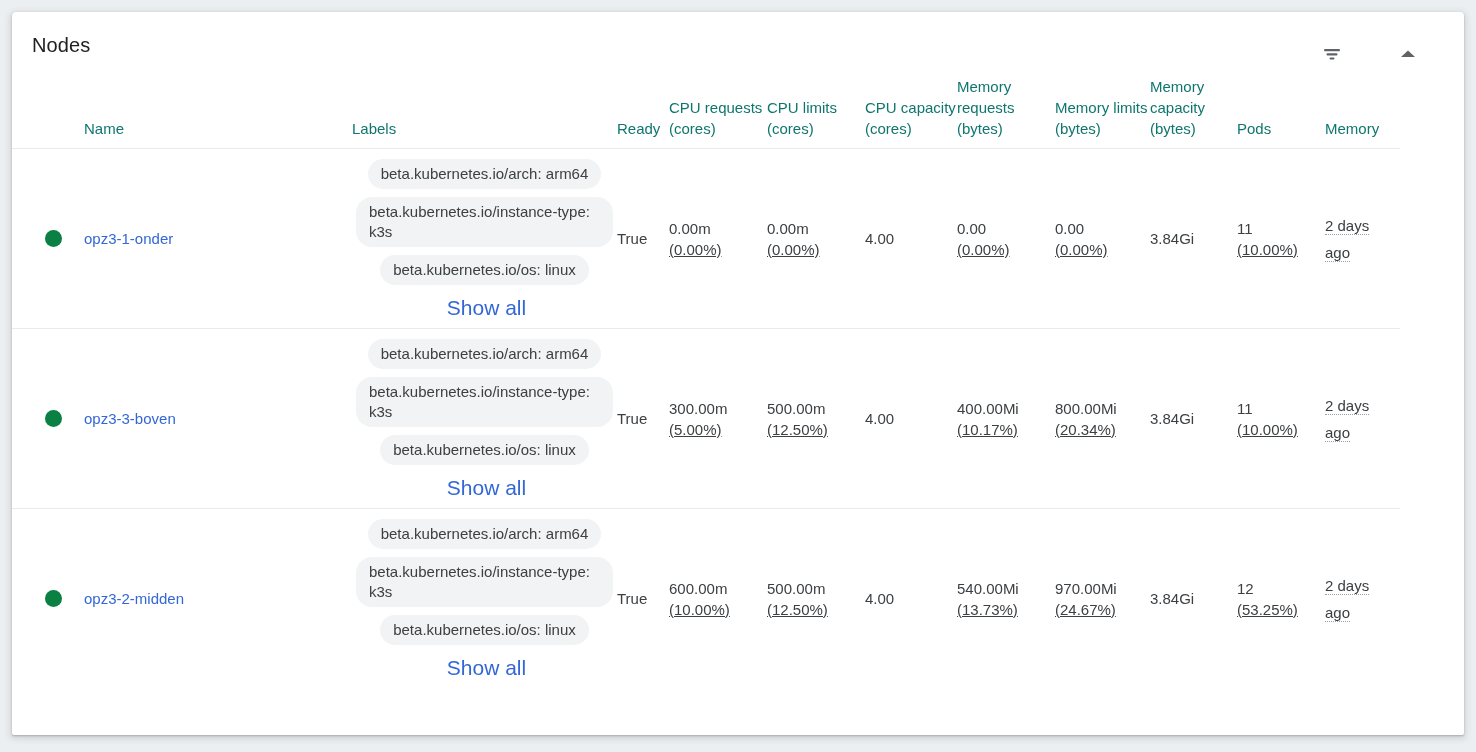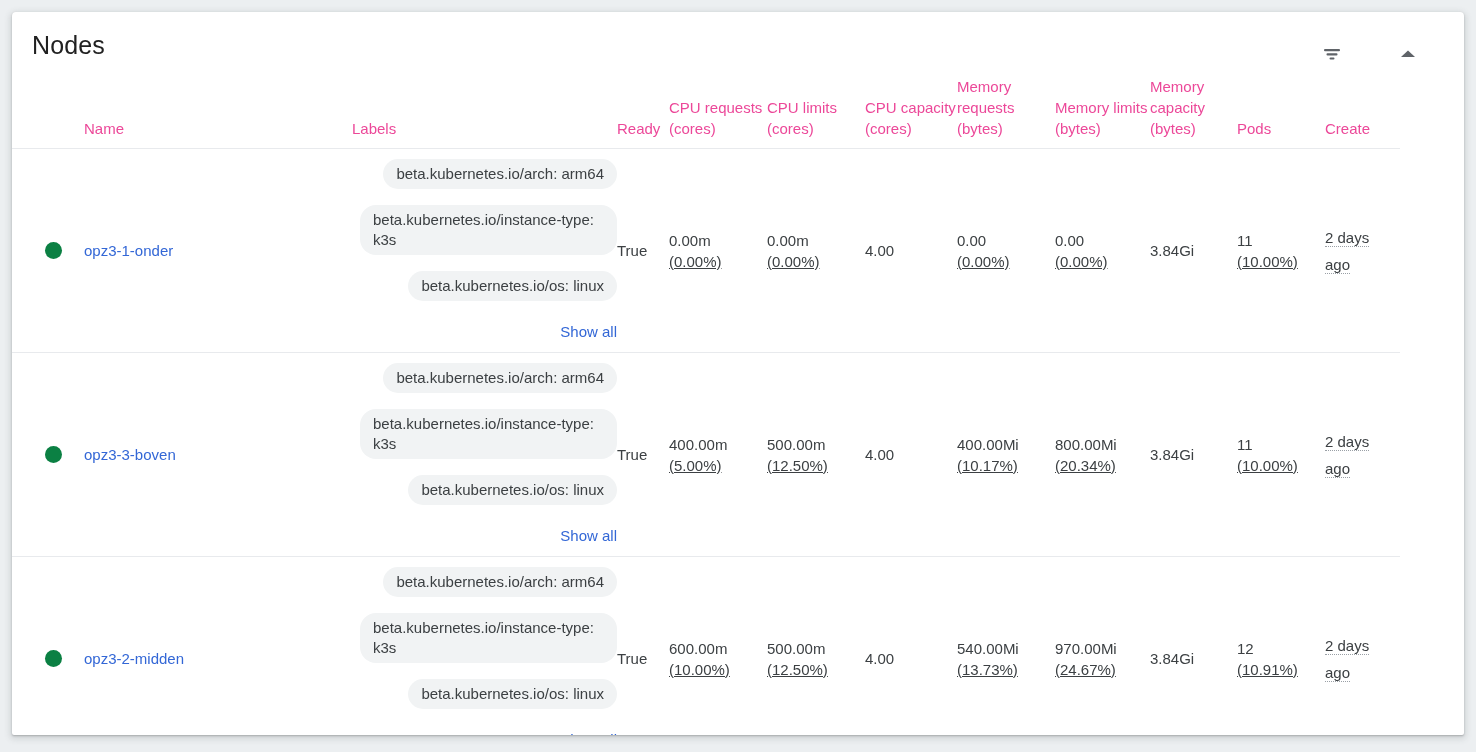--- a/index.html
+++ b/index.html
@@ -30,21 +30,21 @@
 
   
   .card-header {
     position: relative;
     height: 64px;
   }
   .card-title {
     position: absolute;
     left: 20px;
     top: 18px;
-    font-size: 25px;
+    font-size: 20px;
     line-height: 30px;
     color: #212121;
     font-weight: 400;
     letter-spacing: .1px;
   }
   .header-actions {
     position: absolute;
     right: 44px;
     top: 30px;
     display: flex;
@@ -73,21 +73,21 @@
   }
   table.nodes {
     border-collapse: collapse;
     table-layout: fixed;
     width: 1452px;
     font-size: 15px;
     color: #3c4043;
   }
   table.nodes thead th {
     font-weight: 400;
-    color: #ec4899;
+    color: #0f766e;
     font-size: 15px;
     line-height: 21px;
     text-align: left;
     vertical-align: bottom;
     padding: 0 0 9px 0;
     border-bottom: 1px solid #e8eaed;
     white-space: normal;
     overflow: hidden;
   }
   table.nodes tbody td {
@@ -126,35 +126,35 @@
     margin-left: 33px;
   }
   .node-link {
     color: #3367d6;
     text-decoration: none;
     font-size: 15px;
     cursor: pointer;
   }
 
   .labels-cell { padding-top: 10px !important; padding-bottom: 10px !important; }
-  .chips { display: flex; flex-direction: column; align-items: flex-end; gap: 16px; }
+  .chips { display: flex; flex-direction: column; align-items: center; gap: 8px; }
   .chip {
     background: #f1f3f4;
     color: #3c4043;
     border-radius: 16px;
     padding: 5px 13px;
     font-size: 15px;
     line-height: 20px;
     max-width: 257px;
     box-sizing: border-box;
     word-break: break-all;
   }
   .show-all {
     color: #3367d6;
-    font-size: 15px;
+    font-size: 21px;
     line-height: 20px;
     margin-top: 5px;
     margin-left: 4px;
     cursor: pointer;
     text-decoration: none;
   }
 
   .metric { display: block; }
   .metric .v { display: block; }
   .metric .p { display: block; text-decoration: underline; }
@@ -224,21 +224,21 @@
           <th class="th-pad">Name</th>
           <th class="th-pad">Labels</th>
           <th>Ready</th>
           <th>CPU requests (cores)</th>
           <th>CPU limits (cores)</th>
           <th>CPU capacity (cores)</th>
           <th>Memory requests (bytes)</th>
           <th>Memory limits (bytes)</th>
           <th>Memory capacity (bytes)</th>
           <th>Pods</th>
-          <th>Create</th>
+          <th>Memory</th>
           <th></th>
         </tr>
       </thead>
       <tbody>
 
         <tr>
           <td>
             <span class="status-dot"></span>
           </td>
           <td class="th-pad">
@@ -308,21 +308,21 @@
             <div class="chips">
               <span class="chip">beta.kubernetes.io/arch: arm64</span>
               <span class="chip">beta.kubernetes.io/instance-type: k3s</span>
               <span class="chip">beta.kubernetes.io/os: linux</span>
               <a class="show-all">Show all</a>
             </div>
           </td>
           <td>True</td>
           <td>
             <span class="metric">
-              <span class="v">400.00m</span>
+              <span class="v">300.00m</span>
               <span class="p">(5.00%)</span>
             </span>
           </td>
           <td>
             <span class="metric">
               <span class="v">500.00m</span>
               <span class="p">(12.50%)</span>
             </span>
           </td>
           <td>4.00</td>
@@ -395,21 +395,21 @@
           <td>
             <span class="metric">
               <span class="v">970.00Mi</span>
               <span class="p">(24.67%)</span>
             </span>
           </td>
           <td>3.84Gi</td>
           <td>
             <span class="metric">
               <span class="v">12</span>
-              <span class="p">(10.91%)</span>
+              <span class="p">(53.25%)</span>
             </span>
           </td>
           <td class="age-cell">
             <span class="age">2 days ago</span>
           </td>
           <td>
             <span class="kebab-btn">
               
               
               

